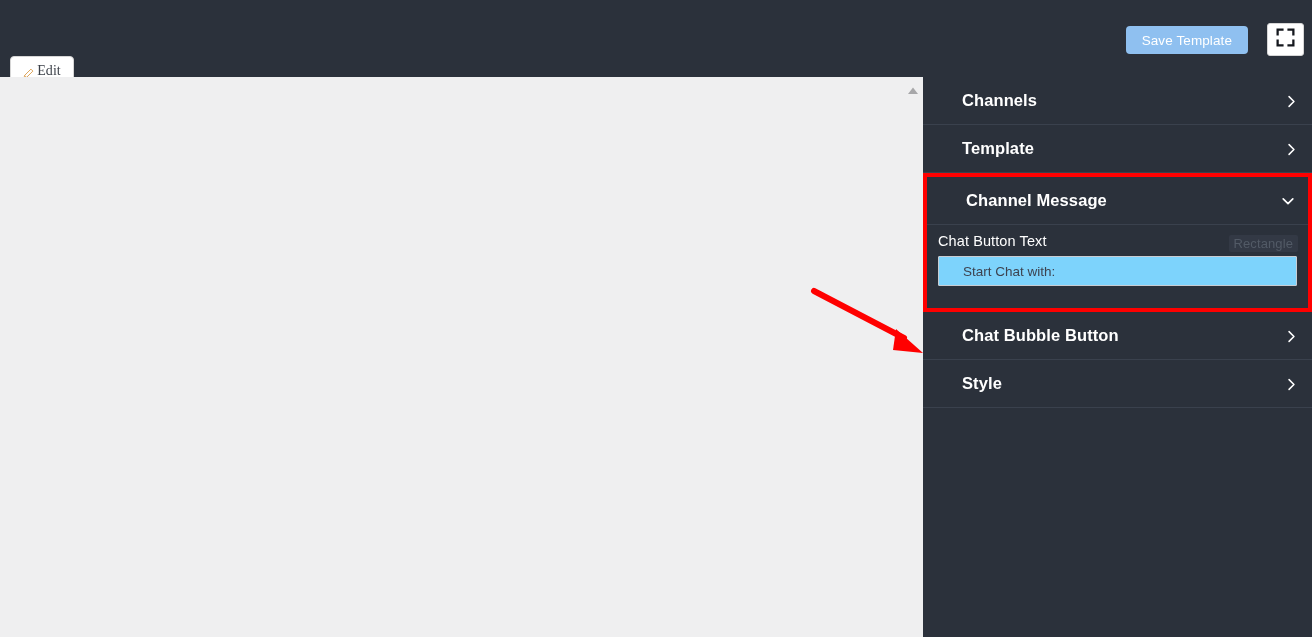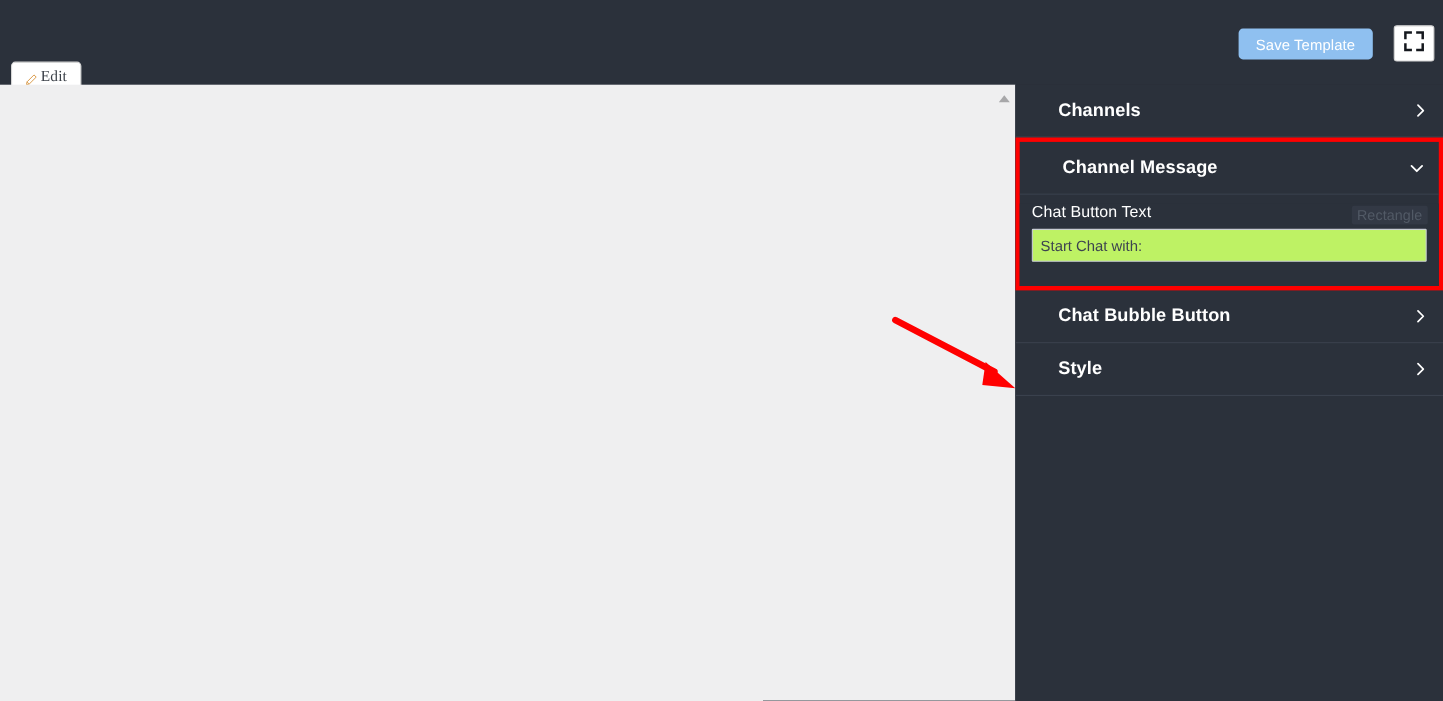--- a/index.html
+++ b/index.html
@@ -216,24 +216,24 @@
     border-radius: 50%;
     background: #ffffff;
   }
 
   .field-block { margin-top: 8px; }
   .field-block .field-label { display: block; margin-bottom: 7px; }
 
   .text-input {
     width: 100%;
     height: 30px;
-    background: #bef264;
+    background: #7dd3fc;
     border: 1px solid #c8ccd2;
     border-radius: 1px;
-    padding: 0 7px;
+    padding: 0 24px;
     font-family: "Liberation Sans", sans-serif;
     font-size: 13.5px;
     color: #3d4350;
     outline: none;
   }
 
   
   .annotation-arrow {
     position: absolute;
     left: 805px;
@@ -286,20 +286,28 @@
 
     <div class="section-row">
       <span class="section-title">Channels</span>
       <span class="chev">
         <svg viewBox="0 0 16 16" width="13" height="13">
             <path d="M5 2 L11 8 L5 14" fill="none" stroke="#ffffff" stroke-width="1.9" stroke-linecap="round" stroke-linejoin="round"></path>
           </svg>
       </span>
     </div>
 
+    <div class="section-row">
+      <span class="section-title">Template</span>
+      <span class="chev">
+        <svg viewBox="0 0 16 16" width="13" height="13">
+            <path d="M5 2 L11 8 L5 14" fill="none" stroke="#ffffff" stroke-width="1.9" stroke-linecap="round" stroke-linejoin="round"></path>
+          </svg>
+      </span>
+    </div>
 
 
 
     <div class="highlight-group">
       <div class="section-row">
         <span class="section-title">Channel Message</span>
         <span class="chev">
           <svg viewBox="0 0 16 16" width="14" height="14">
               <path d="M2.5 5.5 L8 11 L13.5 5.5" fill="none" stroke="#ffffff" stroke-width="1.9" stroke-linecap="round" stroke-linejoin="round"></path>
             </svg>

